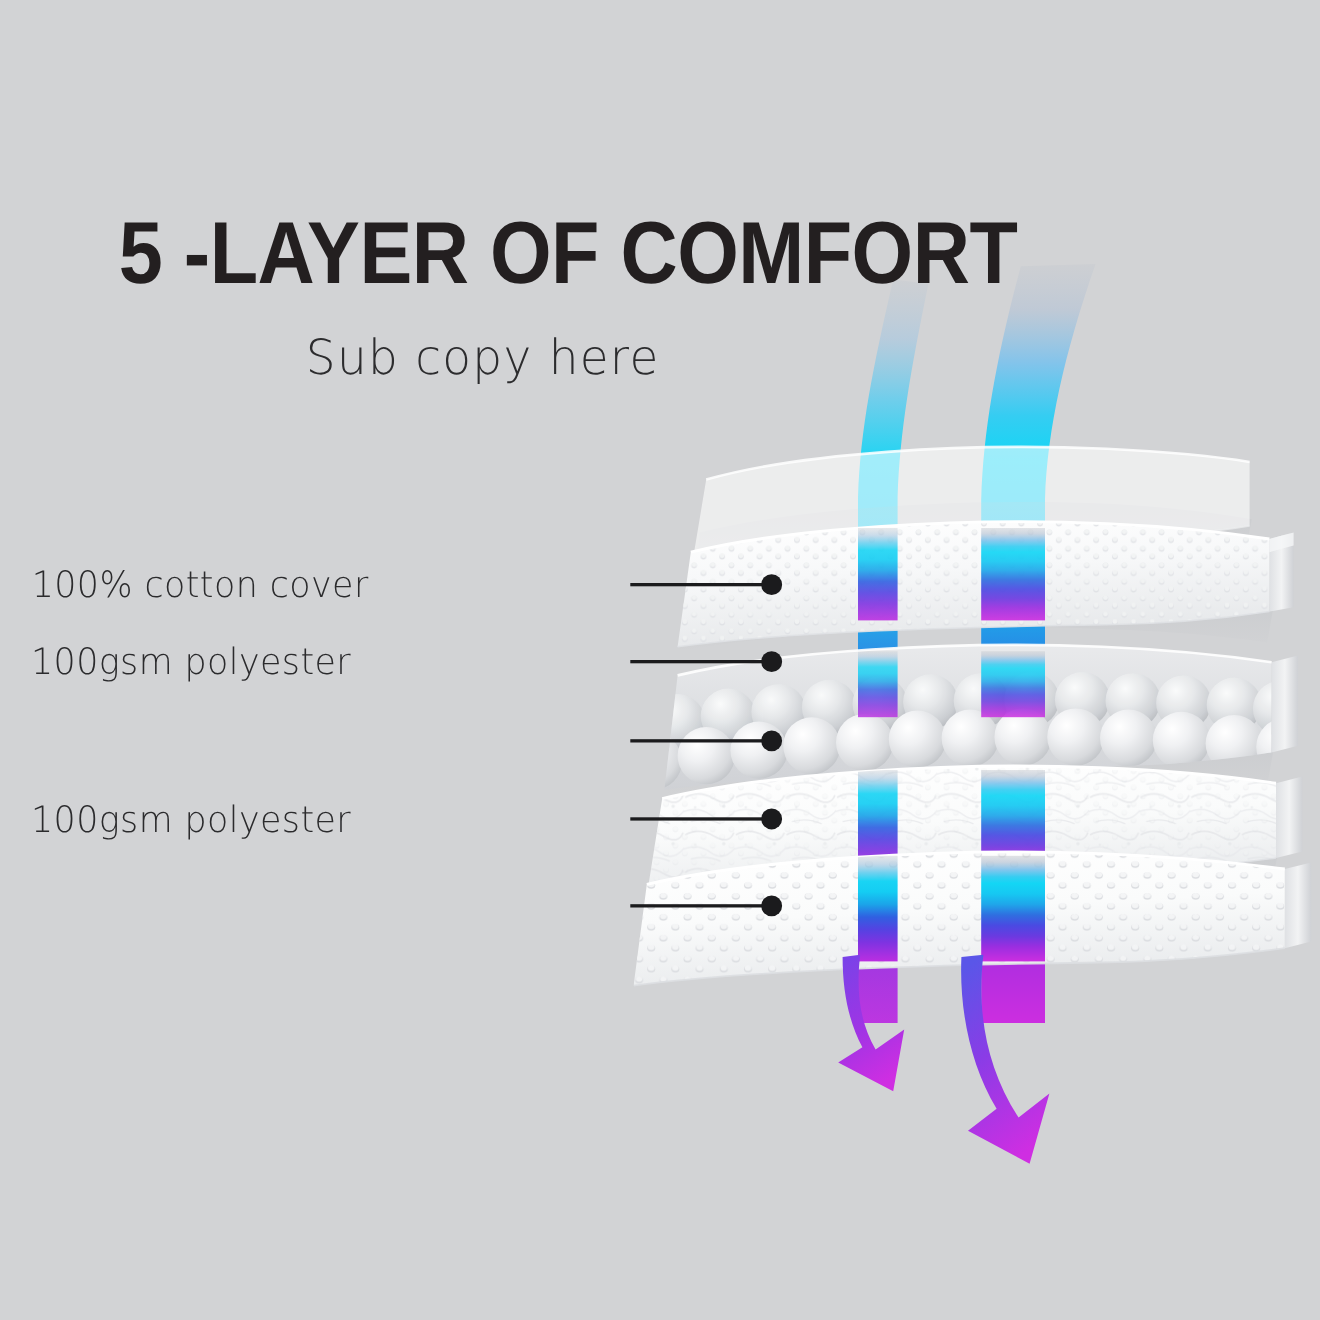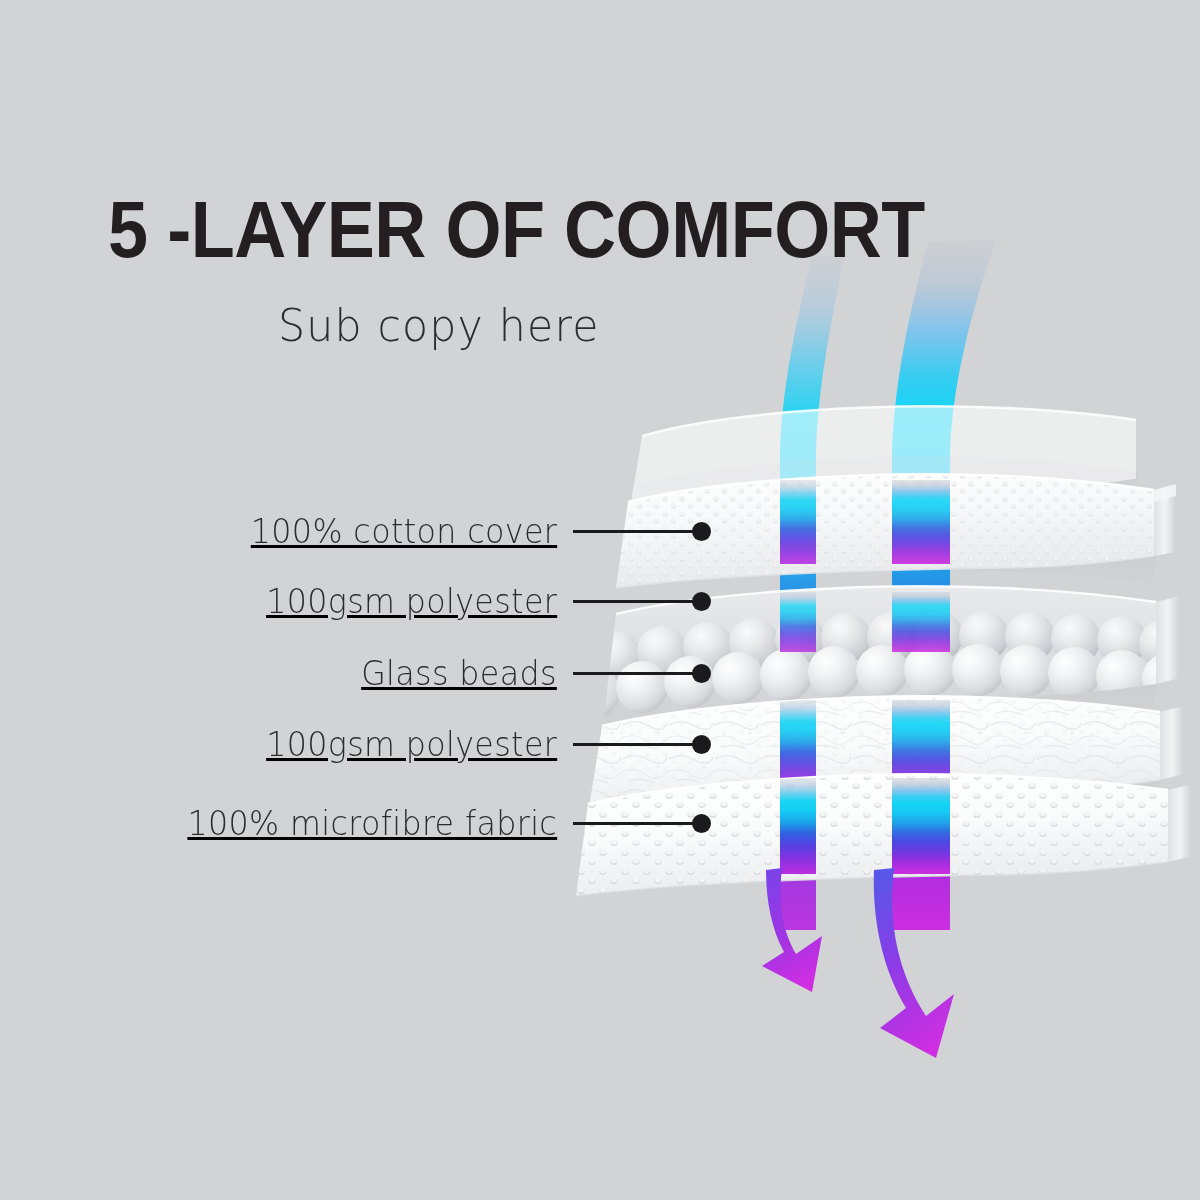--- a/index.html
+++ b/index.html
@@ -39,23 +39,22 @@
     white-space:nowrap;
     transform:scaleX(0.97);
     transform-origin:left center;
   }
 
   
   .callouts{position:absolute;left:0;top:0;width:1200px;height:1200px;}
   .callout{
     position:absolute;
     height:44px;
-    display:flex;align-items:center;justify-content:flex-end;
+    display:flex;align-items:center;
     pointer-events:none;
-    text-decoration:underline;
   }
   .callout .lbl{
     font-family:"DejaVu Sans","Liberation Sans",sans-serif;
     font-weight:300;
     font-size:33px;
     letter-spacing:0.4px;
     color:#2b2b2d;
     white-space:nowrap;
     transform:scaleX(0.96);
     transform-origin:right center;
@@ -349,32 +348,26 @@
     </div>
     <div class="leader" style="left:557px;top:530px;width:132px;"></div>
     <div class="leader-dot" style="left:676px;top:522px;"></div>
 
     <div class="callout" style="left:0;top:579px;width:541px;">
       <span class="lbl">100gsm polyester</span>
     </div>
     <div class="leader" style="left:557px;top:600px;width:132px;"></div>
     <div class="leader-dot" style="left:676px;top:592px;"></div>
 
-    <div class="callout" style="left:0;top:651px;width:541px;">
-      <span class="lbl">Glass beads</span>
-    </div>
     <div class="leader" style="left:557px;top:672px;width:132px;"></div>
     <div class="leader-dot" style="left:676px;top:664px;"></div>
 
     <div class="callout" style="left:0;top:722px;width:541px;">
       <span class="lbl">100gsm polyester</span>
     </div>
     <div class="leader" style="left:557px;top:743px;width:132px;"></div>
     <div class="leader-dot" style="left:676px;top:735px;"></div>
 
-    <div class="callout" style="left:0;top:801px;width:541px;">
-      <span class="lbl">100% microfibre fabric</span>
-    </div>
     <div class="leader" style="left:557px;top:822px;width:132px;"></div>
     <div class="leader-dot" style="left:676px;top:814px;"></div>
 
   </div>
 </div>
 
 </body></html>

